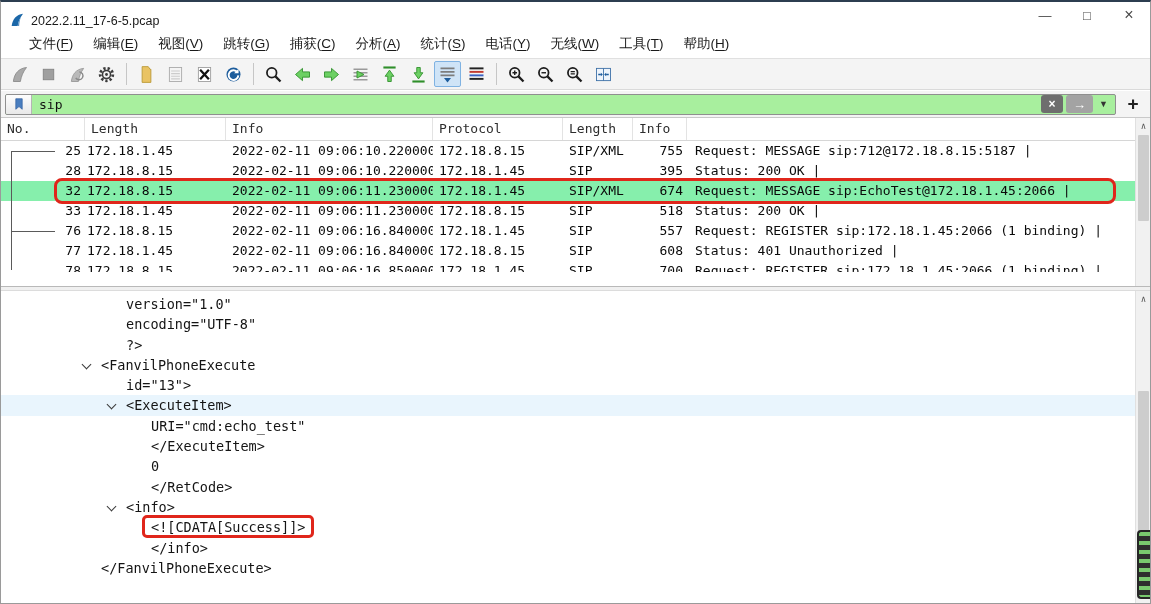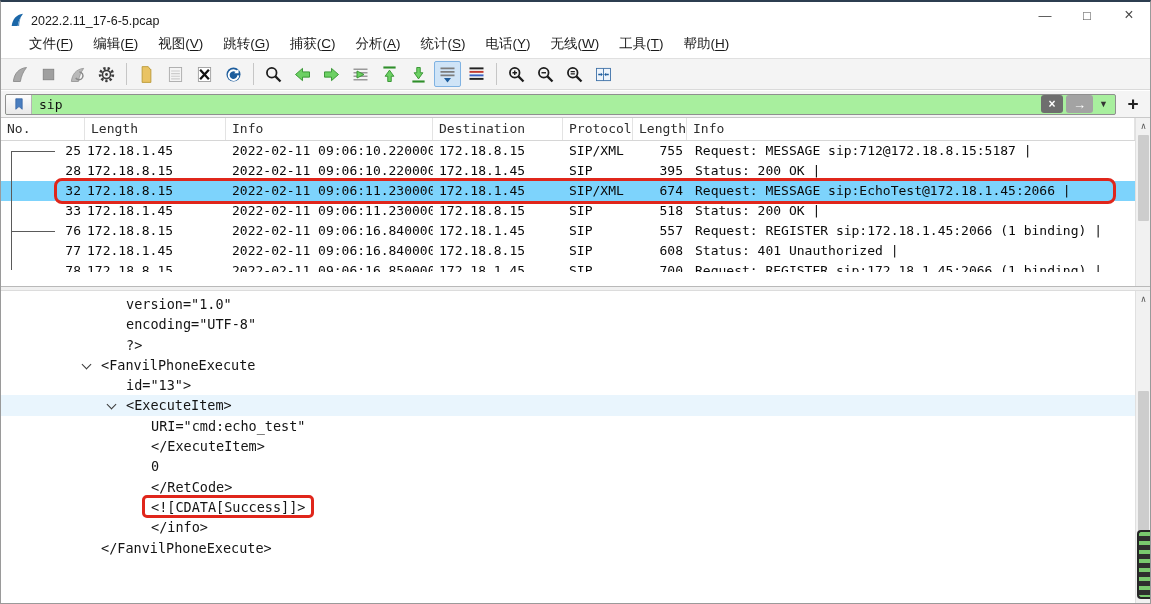--- a/index.html
+++ b/index.html
@@ -42,21 +42,21 @@
   .plheader { position:absolute; left:0; top:0; right:15px; height:23px; display:grid; grid-template-columns:84px 141px 207px 130px 70px 54px 1fr; background:#fff; border-bottom:1px solid #d6d6d6; color:#2d2d2d; }
   .plheader > div { padding:3px 0 0 6px; border-right:1px solid #e3e3e3; white-space:nowrap; overflow:hidden; }
   .prows { position:absolute; left:0; top:23px; right:15px; }
   .prow { position:relative; height:20px; display:grid; grid-template-columns:84px 141px 207px 130px 70px 54px 1fr; white-space:nowrap; }
   .prow > div { overflow:hidden; padding-top:2px; }
   .c-no { text-align:right; padding-right:4px; }
   .c-source { padding-left:2px; }
   .c-time, .c-destination, .c-protocol { padding-left:6px; }
   .c-length { text-align:right; padding-right:4px; }
   .c-info { padding-left:8px; }
-  .prow.sel { background:#7dd3fc; }
+  .prow.sel { background:#86efac; }
   .prow.sel::after { content:''; position:absolute; left:53px; right:19px; top:-3px; bottom:-3px; border:3px solid #e0261b; border-radius:8px; pointer-events:none; z-index:6; }
   .prow.partial { height:11px; overflow:hidden; }
   .bracket { position:absolute; left:10px; top:33px; width:44px; height:119px; border-left:1px solid #5a5a5a; border-top:1px solid #5a5a5a; pointer-events:none; z-index:2; }
   .bracket-tick { position:absolute; left:10px; top:113px; width:44px; height:0; border-top:1px solid #5a5a5a; pointer-events:none; z-index:2; }
   
   .vscroll { position:absolute; right:0; width:15px; background:#f1f1f1; border-left:1px solid #e0e0e0; }
   .vs-arrow { position:absolute; left:0; width:15px; height:15px; color:#555; font-size:9px; display:flex; align-items:center; justify-content:center; }
   .vs-thumb { position:absolute; left:2px; width:11px; background:#cdcdcd; border-radius:1px; }
   .pl-vscroll { top:0; bottom:14px; }
   .hscroll { position:absolute; left:0; right:15px; bottom:0; height:14px; background:#f1f1f1; border-top:1px solid #dcdcdc; }
@@ -250,21 +250,20 @@
       <span class="filter-caret">▼</span>
     </div>
     <span class="add-filter">+</span>
   </div>
 
   <div class="packet-pane">
     <div class="plheader" id="plheader">
         <div>No.</div>
         <div>Length</div>
         <div>Info</div>
-        <div>Destination</div>
         <div>Protocol</div>
         <div>Length</div>
         <div>Info</div>
       </div>
     <div class="prows" id="prows">
         <div class="prow">
           <div class="c-no">25</div>
           <div class="c-source">172.18.1.45</div>
           <div class="c-time">2022-02-11 09:06:10.220000</div>
           <div class="c-destination">172.18.8.15</div>
@@ -371,20 +370,24 @@
         <div class="dline">
           <span class="dtext" style="left: 150px;">&lt;/ExecuteItem&gt;</span>
         </div>
         <div class="dline">
           <span class="dtext" style="left: 150px;">0</span>
         </div>
         <div class="dline">
           <span class="dtext" style="left: 150px;">&lt;/RetCode&gt;</span>
         </div>
         <div class="dline">
+          <span class="chev" style="left: 107px;"></span>
+          <span class="dtext" style="left: 125px;">&lt;info&gt;</span>
+        </div>
+        <div class="dline">
           <span class="dtext annot" style="left: 150px;">&lt;![CDATA[Success]]&gt;</span>
         </div>
         <div class="dline">
           <span class="dtext" style="left: 150px;">&lt;/info&gt;</span>
         </div>
         <div class="dline">
           <span class="dtext" style="left: 100px;">&lt;/FanvilPhoneExecute&gt;</span>
         </div>
       </div>
     <div class="vscroll dp-vscroll">

